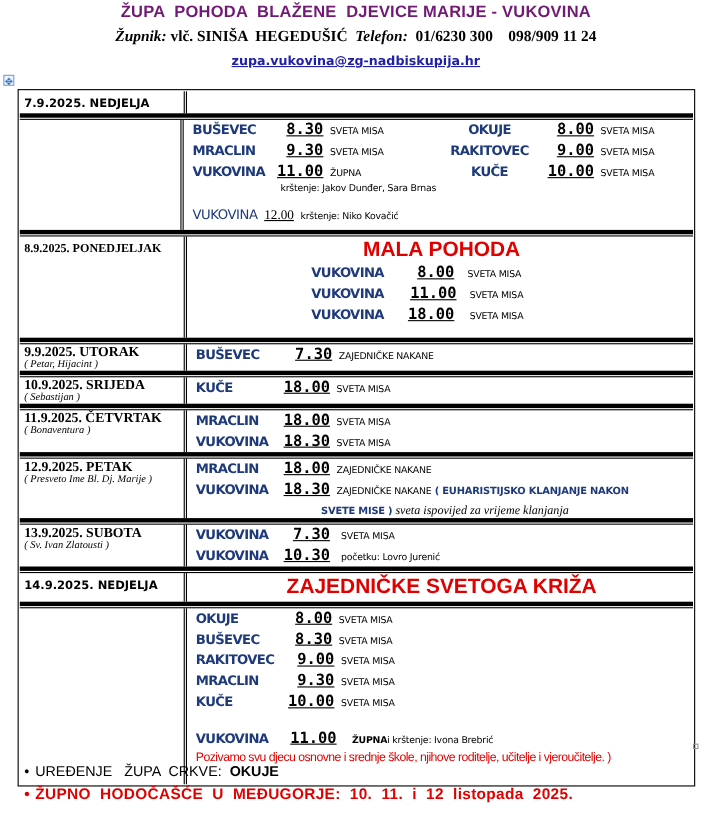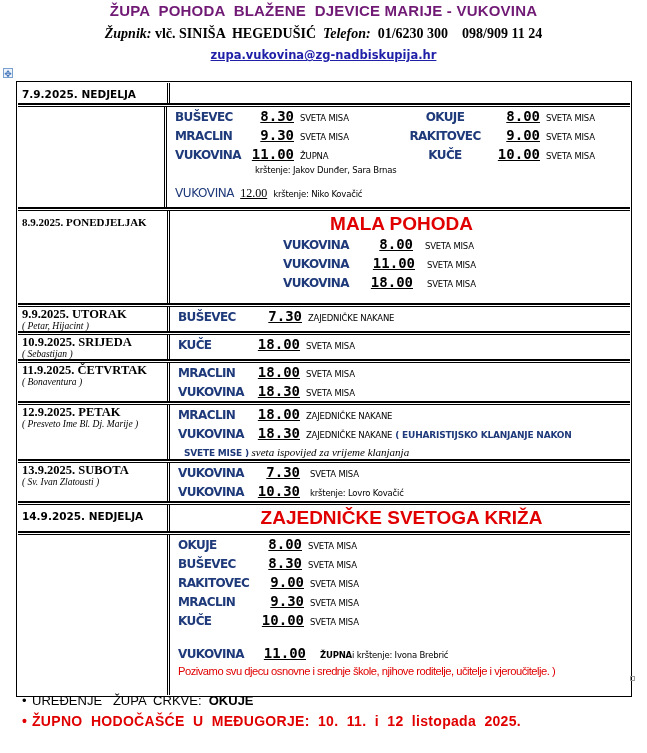--- a/index.html
+++ b/index.html
@@ -4,21 +4,21 @@
 <style>
   html, body { margin: 0; padding: 0; background: #ffffff; }
   body { width: 647px; height: 753px; position: relative; overflow: hidden; font-family: "Liberation Sans", sans-serif; color: #000; }
   .hdr-title { position: absolute; left: 0; top: 2px; width: 647px; text-align: center; font-family: "Liberation Sans", sans-serif; font-weight: bold; font-size: 15px; color: #701a75; letter-spacing: 0.2px; white-space: pre; }
   .hdr-sub { position: absolute; left: 0; top: 26px; width: 647px; text-align: center; font-family: "Liberation Serif", serif; font-weight: bold; font-size: 14px; white-space: pre; }
   .hdr-sub i { font-style: italic; }
   .hdr-mail { position: absolute; left: 0; top: 48px; width: 647px; text-align: center; font-family: "DejaVu Sans", sans-serif; font-size: 11.5px; font-weight: bold; }
   .hdr-mail a { color: #1f1fa8; text-decoration: underline; }
   .move-handle { position: absolute; left: 3px; top: 68px; width: 10px; height: 10px; border: 1px solid #7aa0d0; background: #eef4fb; color: #3a6fb5; font-size: 9px; line-height: 10px; text-align: center; box-sizing: border-box; }
   .tbl { position: absolute; left: 16px; top: 81px; width: 616px; border: 1px solid #000; box-sizing: border-box; padding: 1px; }
-  .row { display: flex; border-bottom: 2px solid #000000; }
+  .row { display: flex; border-bottom: 4px solid #000000; }
   .row:last-child { border-bottom: none; }
   .row + .row { border-top: 1px solid #000; margin-top: 1px; }
   .c-date { width: 152px; border-right: 1px solid #000; padding: 1px 4px; box-sizing: border-box; position: relative; }
   .c-date::after { content: ""; position: absolute; right: 1px; top: 0; bottom: 0; border-right: 1px solid #000; }
   .c-main { flex: 1; padding: 1px 5px; box-sizing: border-box; margin-left: 3px; }
   .d-sun { font-family: "DejaVu Sans", sans-serif; font-weight: bold; font-size: 10.5px; }
   .d-wk { font-family: "Liberation Serif", serif; font-weight: bold; font-size: 12.5px; line-height: 13px; }
   .d-saint { font-family: "Liberation Serif", serif; font-style: italic; font-size: 9.5px; line-height: 11px; }
   .feast { text-align: center; font-weight: bold; color: #e00000; font-family: "Liberation Sans", sans-serif; }
   .f1 { font-size: 19px; line-height: 24px; }
@@ -179,39 +179,39 @@
           <span class="pl" style="width:64px">MRACLIN</span>
           <span class="tm" style="width:58px">18.00</span>
           <span class="note">ZAJEDNIČKE  NAKANE</span>
         </div>
       <div class="m">
           <span class="pl" style="width:64px">VUKOVINA</span>
           <span class="tm" style="width:58px">18.30</span>
           <span class="note">ZAJEDNIČKE  NAKANE</span>
           <span class="noteb" style="margin-left:3px;color:#1f3a7a;font-size:9px">( EUHARISTIJSKO  KLANJANJE  NAKON</span>
         </div>
-      <div style="text-align:left;white-space:nowrap;height:14px;line-height:14px;"><span class="noteb" style="color:#1f3a7a;font-size:9px">SVETE  MISE )</span><span style="font-family:'Liberation Serif',serif;font-style:italic;font-size:11px"> sveta ispovijed  za vrijeme klanjanja</span></div>
+      <div style="text-align:center;white-space:nowrap;height:14px;line-height:14px;"><span class="noteb" style="color:#1f3a7a;font-size:9px">SVETE  MISE )</span><span style="font-family:'Liberation Serif',serif;font-style:italic;font-size:11px"> sveta ispovijed  za vrijeme klanjanja</span></div>
     </div>
   </div>
 
   <div class="row" style="height:38px;">
     <div class="c-date">
         <div class="d-wk">13.9.2025.  SUBOTA</div>
         <div class="d-saint">( Sv. Ivan Zlatousti )</div>
       </div>
     <div class="c-main">
       <div class="m">
           <span class="pl" style="width:64px">VUKOVINA</span>
           <span class="tm" style="width:58px">7.30</span>
           <span class="note" style="margin-left:10px">SVETA  MISA</span>
         </div>
       <div class="m">
           <span class="pl" style="width:64px">VUKOVINA</span>
           <span class="tm" style="width:58px">10.30</span>
-          <span class="small" style="margin-left:10px">krštenje: Lovro Kovačić</span>
+          <span class="small" style="margin-left:10px">početku: Lovro Jurenić</span>
         </div>
     </div>
   </div>
 
   <div class="row">
     <div class="c-date"><span class="d-sun">14.9.2025.  NEDJELJA</span></div>
     <div class="c-main">
         <div class="feast f1">ZAJEDNIČKE  SVETOGA  KRIŽA</div>
       </div>
   </div>

